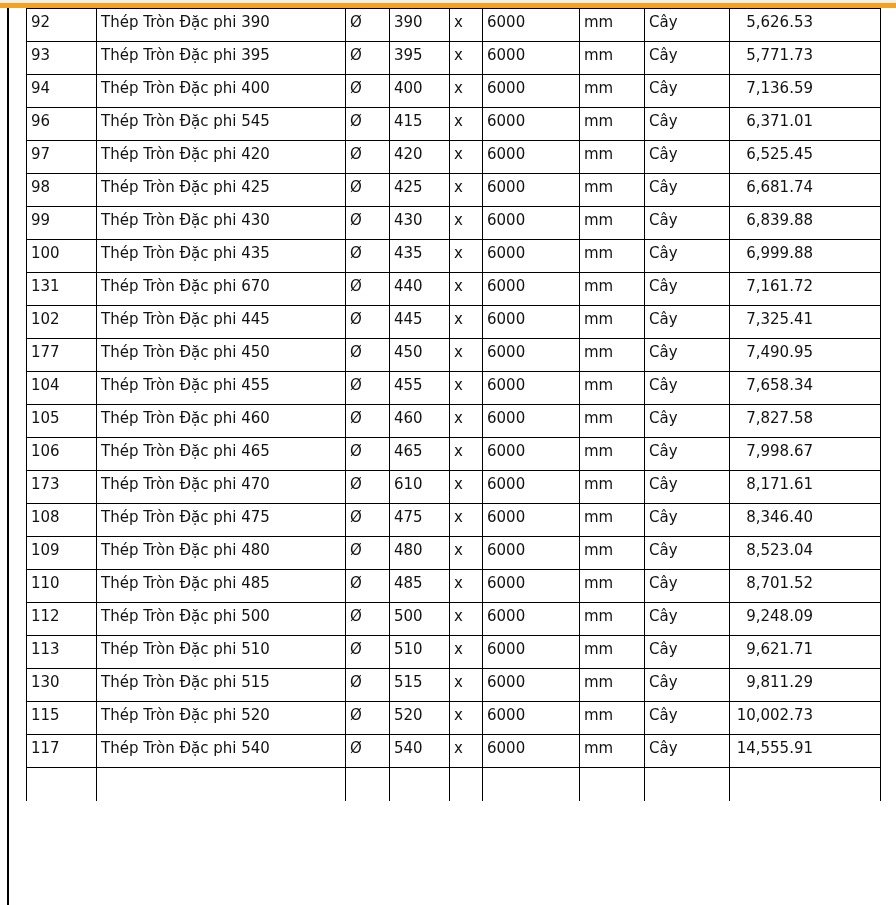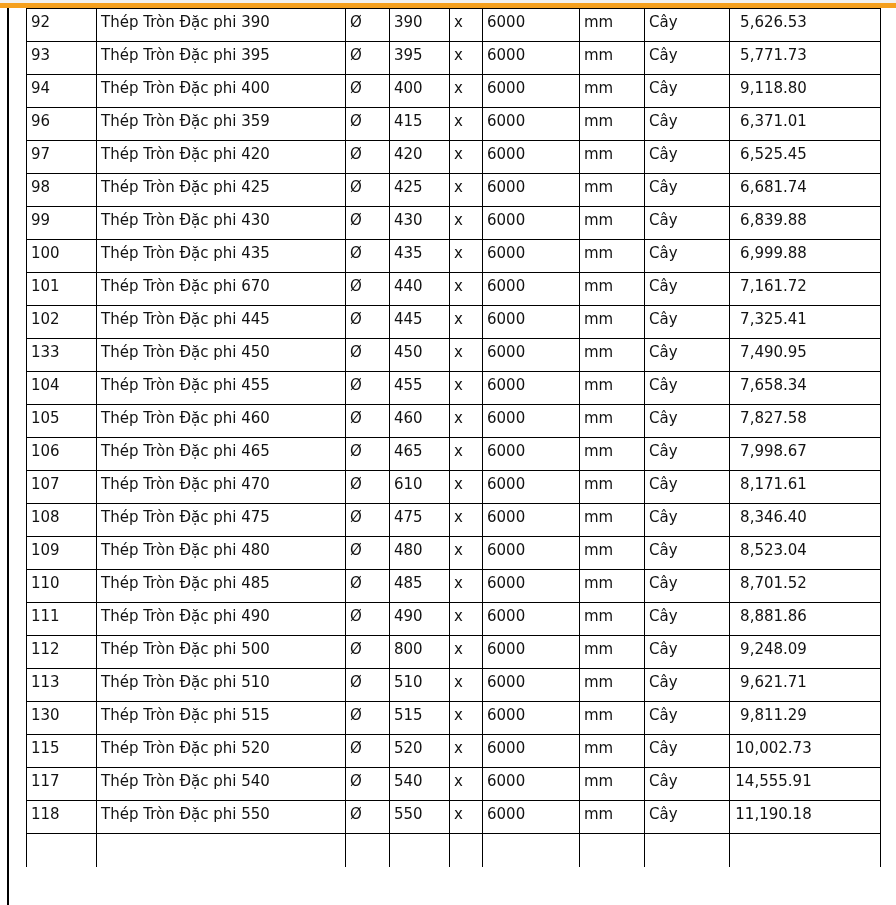--- a/index.html
+++ b/index.html
@@ -60,21 +60,21 @@
     border-right: 1.5px solid #000;
     border-bottom: 1.5px solid #000;
     vertical-align: top;
     padding: 3px 2px 0 4px;
     font-size: 15px;
     line-height: 20px;
     white-space: nowrap;
     overflow: hidden;
   }
   td.align-right {
-    text-align: center;
+    text-align: right;
     padding-right: 67px;
   }
   tr.trailing td {
     border-bottom: none;
   }
 </style>
 </head>
 <body>
 
 <div class="top-strip" style="background: rgb(241, 241, 240);"></div>
@@ -119,25 +119,25 @@
         </tr>
         <tr>
           <td>94</td>
           <td>Thép Tròn Đặc phi 400</td>
           <td>Ø</td>
           <td>400</td>
           <td>x</td>
           <td>6000</td>
           <td>mm</td>
           <td>Cây</td>
-          <td class="align-right">9,118.80</td>
+          <td class="align-right">7,136.59</td>
         </tr>
         <tr>
           <td>96</td>
-          <td>Thép Tròn Đặc phi 359</td>
+          <td>Thép Tròn Đặc phi 545</td>
           <td>Ø</td>
           <td>415</td>
           <td>x</td>
           <td>6000</td>
           <td>mm</td>
           <td>Cây</td>
           <td class="align-right">6,371.01</td>
         </tr>
         <tr>
           <td>97</td>
@@ -177,21 +177,21 @@
           <td>Thép Tròn Đặc phi 435</td>
           <td>Ø</td>
           <td>435</td>
           <td>x</td>
           <td>6000</td>
           <td>mm</td>
           <td>Cây</td>
           <td class="align-right">6,999.88</td>
         </tr>
         <tr>
-          <td>101</td>
+          <td>131</td>
           <td>Thép Tròn Đặc phi 670</td>
           <td>Ø</td>
           <td>440</td>
           <td>x</td>
           <td>6000</td>
           <td>mm</td>
           <td>Cây</td>
           <td class="align-right">7,161.72</td>
         </tr>
         <tr>
@@ -199,21 +199,21 @@
           <td>Thép Tròn Đặc phi 445</td>
           <td>Ø</td>
           <td>445</td>
           <td>x</td>
           <td>6000</td>
           <td>mm</td>
           <td>Cây</td>
           <td class="align-right">7,325.41</td>
         </tr>
         <tr>
-          <td>133</td>
+          <td>177</td>
           <td>Thép Tròn Đặc phi 450</td>
           <td>Ø</td>
           <td>450</td>
           <td>x</td>
           <td>6000</td>
           <td>mm</td>
           <td>Cây</td>
           <td class="align-right">7,490.95</td>
         </tr>
         <tr>
@@ -243,21 +243,21 @@
           <td>Thép Tròn Đặc phi 465</td>
           <td>Ø</td>
           <td>465</td>
           <td>x</td>
           <td>6000</td>
           <td>mm</td>
           <td>Cây</td>
           <td class="align-right">7,998.67</td>
         </tr>
         <tr>
-          <td>107</td>
+          <td>173</td>
           <td>Thép Tròn Đặc phi 470</td>
           <td>Ø</td>
           <td>610</td>
           <td>x</td>
           <td>6000</td>
           <td>mm</td>
           <td>Cây</td>
           <td class="align-right">8,171.61</td>
         </tr>
         <tr>
@@ -287,35 +287,24 @@
           <td>Thép Tròn Đặc phi 485</td>
           <td>Ø</td>
           <td>485</td>
           <td>x</td>
           <td>6000</td>
           <td>mm</td>
           <td>Cây</td>
           <td class="align-right">8,701.52</td>
         </tr>
         <tr>
-          <td>111</td>
-          <td>Thép Tròn Đặc phi 490</td>
-          <td>Ø</td>
-          <td>490</td>
-          <td>x</td>
-          <td>6000</td>
-          <td>mm</td>
-          <td>Cây</td>
-          <td class="align-right">8,881.86</td>
-        </tr>
-        <tr>
           <td>112</td>
           <td>Thép Tròn Đặc phi 500</td>
           <td>Ø</td>
-          <td>800</td>
+          <td>500</td>
           <td>x</td>
           <td>6000</td>
           <td>mm</td>
           <td>Cây</td>
           <td class="align-right">9,248.09</td>
         </tr>
         <tr>
           <td>113</td>
           <td>Thép Tròn Đặc phi 510</td>
           <td>Ø</td>
@@ -351,31 +340,20 @@
         <tr>
           <td>117</td>
           <td>Thép Tròn Đặc phi 540</td>
           <td>Ø</td>
           <td>540</td>
           <td>x</td>
           <td>6000</td>
           <td>mm</td>
           <td>Cây</td>
           <td class="align-right">14,555.91</td>
-        </tr>
-        <tr>
-          <td>118</td>
-          <td>Thép Tròn Đặc phi 550</td>
-          <td>Ø</td>
-          <td>550</td>
-          <td>x</td>
-          <td>6000</td>
-          <td>mm</td>
-          <td>Cây</td>
-          <td class="align-right">11,190.18</td>
         </tr>
         <tr class="trailing">
           <td></td>
           <td></td>
           <td></td>
           <td></td>
           <td></td>
           <td></td>
           <td></td>
           <td></td>

